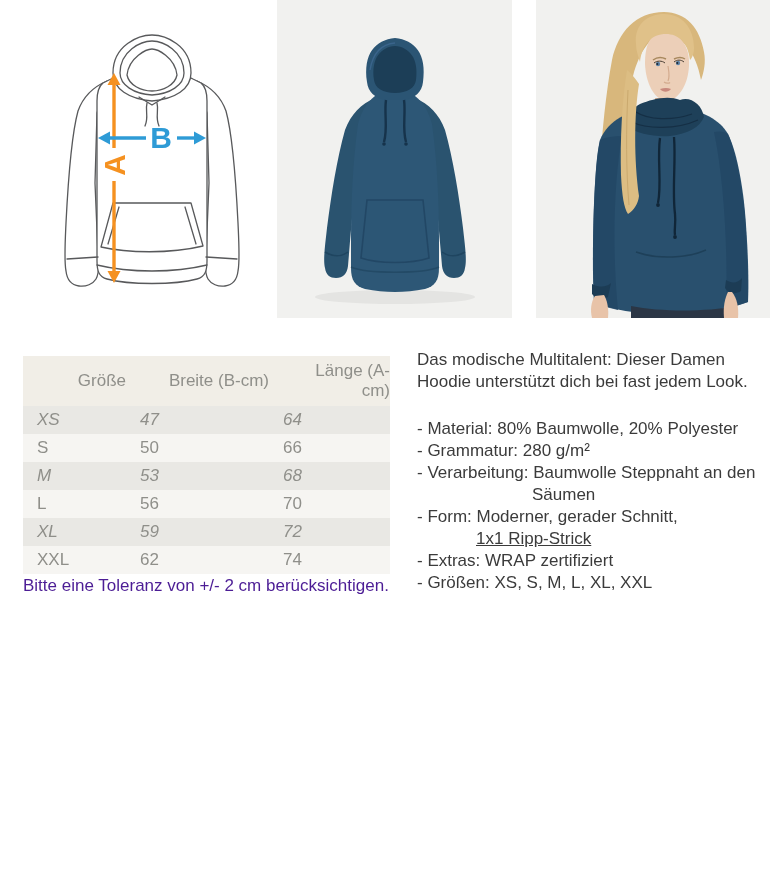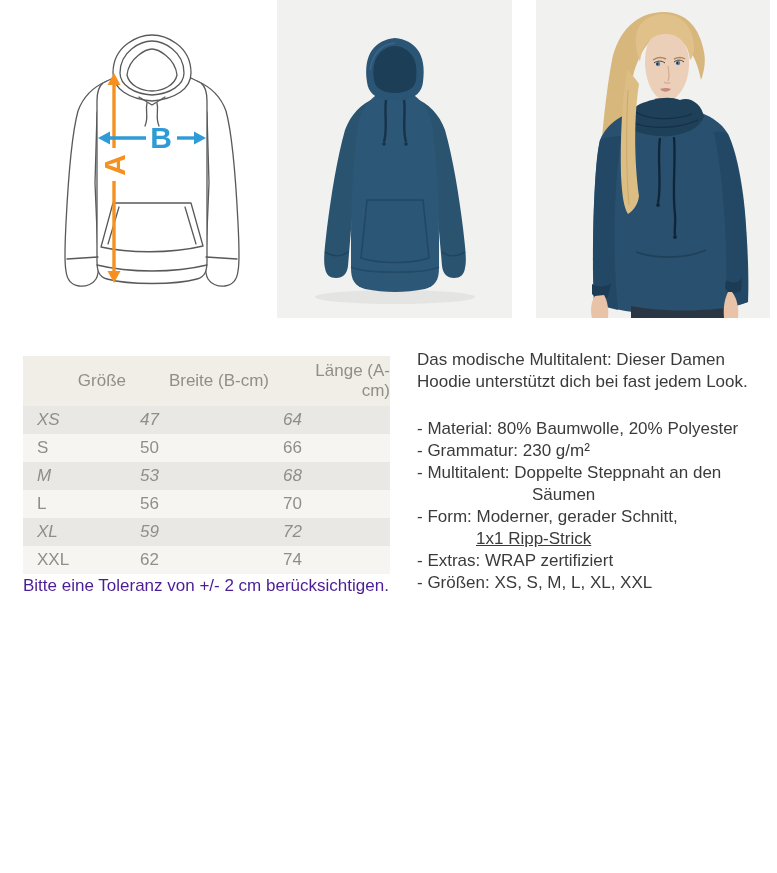--- a/index.html
+++ b/index.html
@@ -213,21 +213,21 @@
     </tr>
   </tbody>
 </table>
 
 <div class="abs tolerance-note">Bitte eine Toleranz von +/- 2 cm berücksichtigen.</div>
 
 <div class="abs description">
   <p>Das modische Multitalent: Dieser Damen Hoodie unterstützt dich bei fast jedem Look.</p>
   <div>
     <div class="bline">- Material: 80% Baumwolle, 20% Polyester</div>
-    <div class="bline">- Grammatur: 230 g/m²</div>
-    <div class="bline">- Multitalent: Doppelte Steppnaht an den</div>
+    <div class="bline">- Grammatur: 280 g/m²</div>
+    <div class="bline">- Verarbeitung: Baumwolle Steppnaht an den</div>
     <div class="bline cont-1">Säumen</div>
     <div class="bline">- Form: Moderner, gerader Schnitt,</div>
     <div class="bline cont-2">1x1 Ripp-Strick</div>
     <div class="bline">- Extras: WRAP zertifiziert</div>
     <div class="bline">- Größen: XS, S, M, L, XL, XXL</div>
   </div>
 </div>
 
 </body></html>

